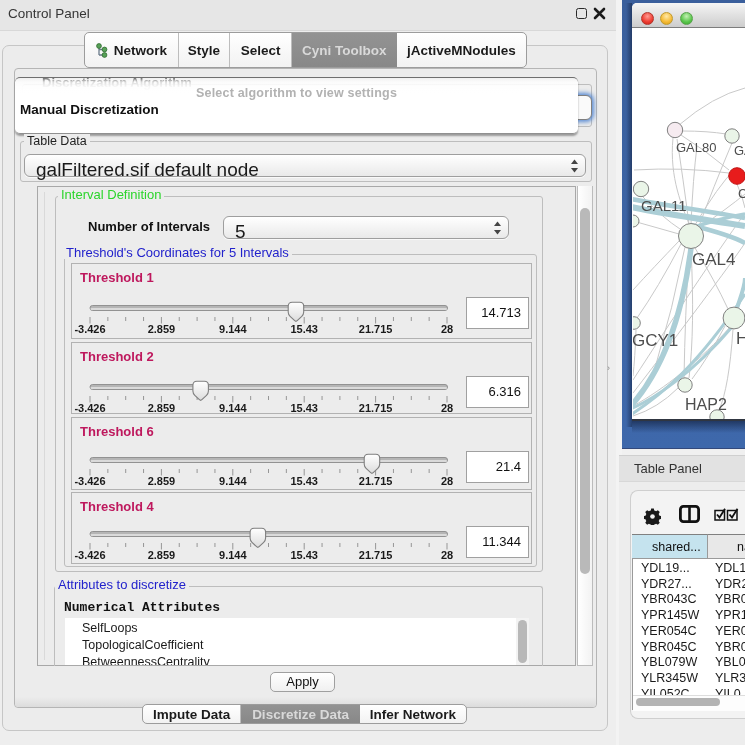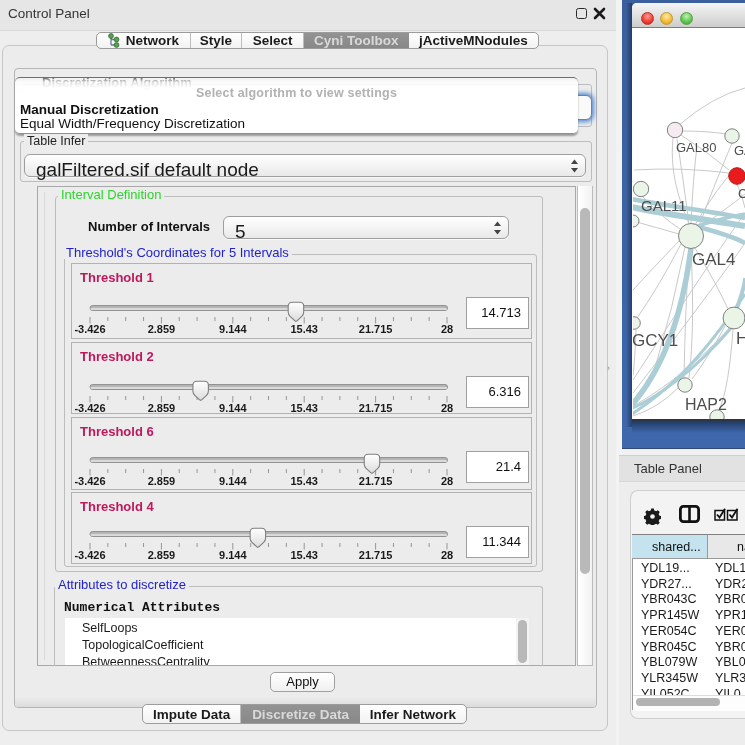--- a/index.html
+++ b/index.html
@@ -31,21 +31,21 @@
   <div class="abs" style="left:576px;top:8px;width:11px;height:11px;border:1.8px solid #2a2a2a;border-radius:2.5px;box-sizing:border-box;"></div>
   <svg class="abs" style="left:593px;top:7px;" width="13" height="13" viewBox="0 0 13 13">
       <path d="M2 2 L11 11 M11 2 L2 11" stroke="#1a1a1a" stroke-width="2.6" stroke-linecap="round"></path>
     </svg>
 
   <div class="abs" style="left:2px;top:45px;width:606px;height:686px;border:1px solid #c6c6c6;border-radius:7px;box-sizing:border-box;background:#ececec;"></div>
 
   <div class="abs" style="left:14px;top:68px;width:583px;height:640px;border:1px solid #b5b5b5;border-radius:4px;box-sizing:border-box;background:#ececec;"></div>
   <div class="abs" style="left:15px;top:697px;width:581px;height:10px;background:linear-gradient(#ececec,#dcdcdc);border-radius:0 0 4px 4px;"></div>
 
-  <div class="seg" style="left:84px;top:32px;width:443px;height:17px;margin-left:12px;">
+  <div class="seg" style="left:84px;top:32px;width:443px;height:36px;">
     <div class="s" style="width:94px;">
       <svg width="13" height="15" style="margin-right:5px;" viewBox="0 0 13 15">
         <path d="M3 3 V12 M3 6.5 H8 M3 12 H8" stroke="#6a7a8a" stroke-width="1.3" fill="none"></path>
         <circle cx="3" cy="3" r="2.4" fill="#57a157" stroke="#2f6b2f" stroke-width=".8"></circle>
         <circle cx="8.5" cy="6.5" r="2.4" fill="#57a157" stroke="#2f6b2f" stroke-width=".8"></circle>
         <circle cx="8.5" cy="12" r="2.4" fill="#57a157" stroke="#2f6b2f" stroke-width=".8"></circle>
       </svg>
       Network</div>
     <div class="s" style="width:52px;">Style</div>
     <div class="s" style="width:62px;">Select</div>
@@ -54,24 +54,23 @@
   </div>
 
   <div class="abs grpbd" style="left:22px;top:84px;width:570px;height:43px;"></div>
   <div class="abs" style="left:42px;top:75px;font-size:13px;font-weight:bold;color:#3f3f3f;">Discretization Algorithm</div>
 
   <div class="abs" style="left:577px;top:95px;width:15px;height:25px;border:1px solid #7f7f7f;border-radius:0 6px 6px 0;background:#fafafa;box-sizing:border-box;box-shadow:0 0 4px 2px rgba(64,122,208,.85);"></div>
 
   <div class="abs" style="left:15px;top:77px;width:563px;height:57px;background:linear-gradient(rgba(255,255,255,0.25) 0px, rgba(255,255,255,0.82) 4px, rgba(255,255,255,0.96) 9px, #ffffff 15px);border-top:1px solid #6f6f6f;border-bottom:1px solid #909090;border-radius:5px;box-shadow:0 2px 2px rgba(0,0,0,.35);box-sizing:border-box;"></div>
   <div class="abs" style="left:196px;top:86px;width:280px;font-size:12.5px;font-weight:bold;color:#b2b2b2;letter-spacing:.2px;white-space:nowrap;">Select algorithm to view settings</div>
   <div class="abs" style="left:20px;top:102px;font-size:13.5px;font-weight:bold;color:#111;">Manual Discretization</div>
-  <div class="abs" style="left:20px;top:116px;font-size:13.5px;color:#111;">Equal Width/Frequency Discretization</div>
 
   <div class="abs grpbd" style="left:20px;top:141px;width:572px;height:41px;border-radius:3px;"></div>
-  <div class="abs" style="left:24px;top:134px;font-size:12.5px;color:#222;background:#ececec;padding:0 3px;">Table Infer</div>
+  <div class="abs" style="left:24px;top:134px;font-size:12.5px;color:#222;background:#ececec;padding:0 3px;">Table Data</div>
   <div class="combo" style="left:24px;top:154px;width:562px;height:23px;">
     <div class="ctext">galFiltered.sif default node</div>
     <svg class="stepper" width="9" height="14" viewBox="0 0 9 14">
       <path d="M4.5 0.5 L8 5 H1 Z" fill="#444"></path>
       <path d="M4.5 13.5 L8 9 H1 Z" fill="#444"></path>
     </svg>
   </div>
 
   <div class="abs" style="left:37px;top:186px;width:539px;height:480px;border:1px solid #a8a8a8;box-sizing:border-box;"></div>
 

